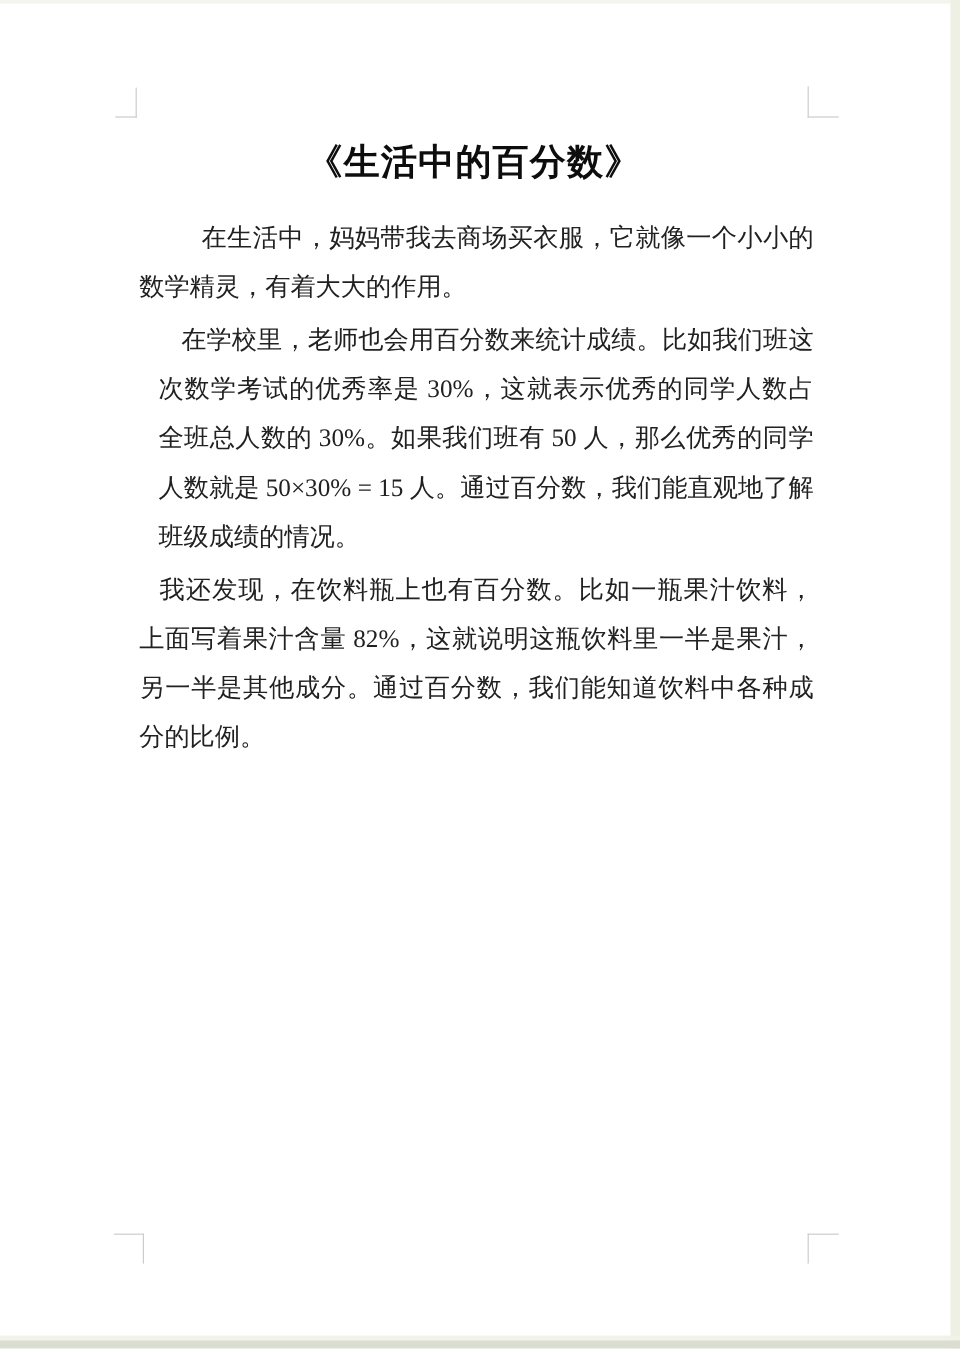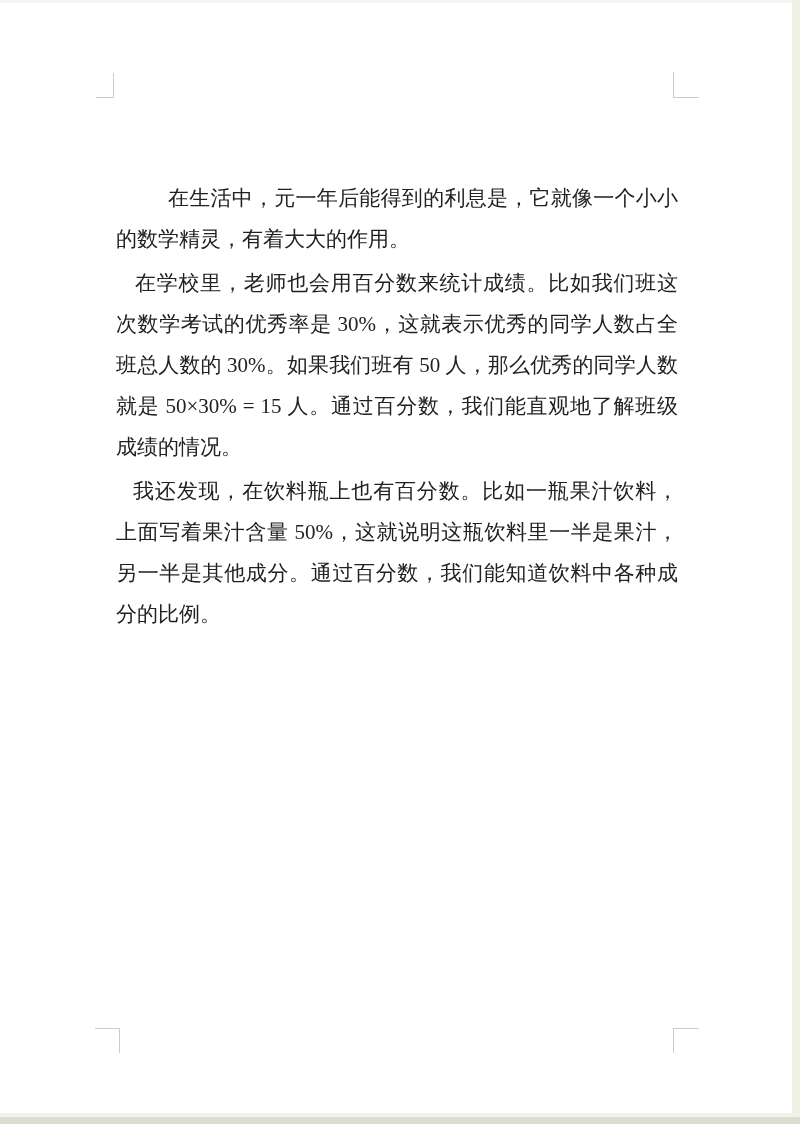--- a/index.html
+++ b/index.html
@@ -82,38 +82,39 @@
     line-height: 41px;
     color: #212121;
     text-align: justify;
   }
   .para {
     margin: 0 0 3px 0;
   }
   .para.p1 { text-indent: 52px; }
   .para.p2 { text-indent: 31px; }
   .para.p3 { text-indent: 21px; }
-  .para.p4 { text-indent: 19px; }
+  .para.p4 { text-indent: 19px; margin-left: 16px; }
   .para.p5 { text-indent: 17px; }
 </style>
 </head>
 <body>
 
 <div id="screen">
 
   <div class="edge-top"></div>
   <div class="edge-right"></div>
   <div class="edge-bottom-light"></div>
   <div class="edge-bottom"></div>
 
   <div class="crop crop-tl"></div>
   <div class="crop crop-tr"></div>
   <div class="crop crop-bl"></div>
   <div class="crop crop-br"></div>
 
+  <h1 class="doc-title">《生活中的百分数》</h1>
 
   <main class="doc-body">
-    <p class="para p1">在生活中，元一年后能得到的利息是，它就像一个小小的数学精灵，有着大大的作用。</p>
+    <p class="para p1">在生活中，妈妈带我去商场买衣服，它就像一个小小的数学精灵，有着大大的作用。</p>
     <p class="para p4">在学校里，老师也会用百分数来统计成绩。比如我们班这次数学考试的优秀率是 30%，这就表示优秀的同学人数占全班总人数的 30%。如果我们班有 50 人，那么优秀的同学人数就是 50×30% = 15 人。通过百分数，我们能直观地了解班级成绩的情况。</p>
-    <p class="para p5">我还发现，在饮料瓶上也有百分数。比如一瓶果汁饮料，上面写着果汁含量 50%，这就说明这瓶饮料里一半是果汁，另一半是其他成分。通过百分数，我们能知道饮料中各种成分的比例。</p>
+    <p class="para p5">我还发现，在饮料瓶上也有百分数。比如一瓶果汁饮料，上面写着果汁含量 82%，这就说明这瓶饮料里一半是果汁，另一半是其他成分。通过百分数，我们能知道饮料中各种成分的比例。</p>
   </main>
 
 </div>
 
 </body></html>

